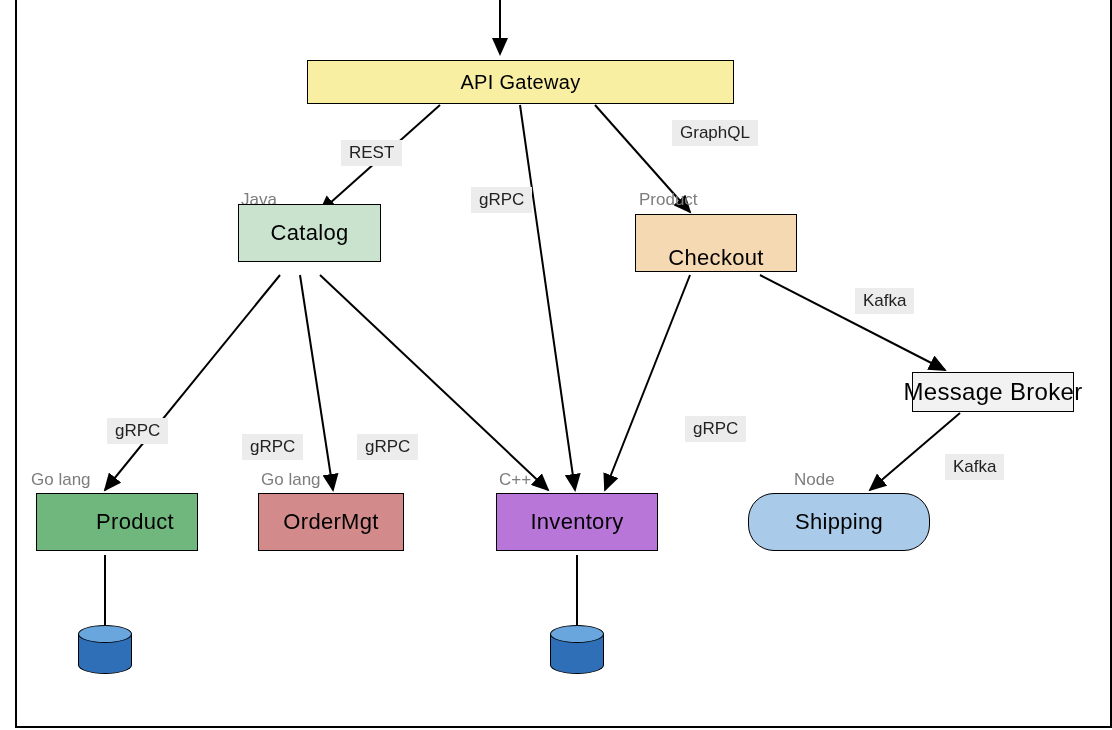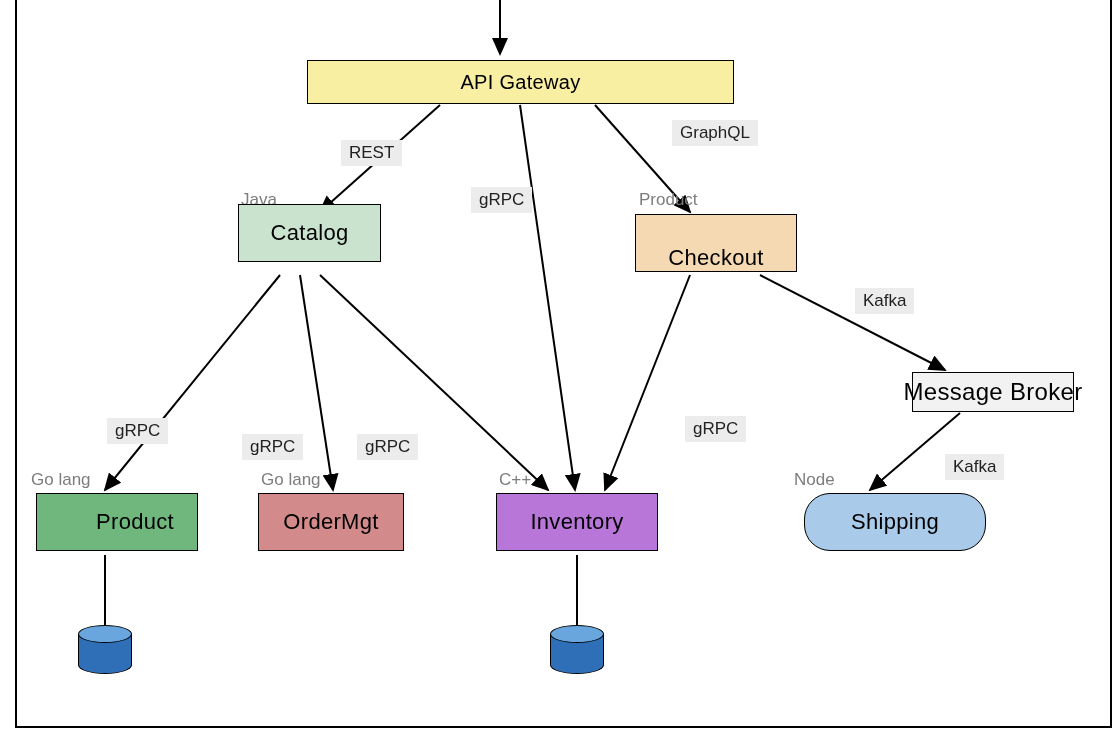--- a/index.html
+++ b/index.html
@@ -155,21 +155,21 @@
 <div class="node ordermgt" style="left:258px; top:493px; width:146px; height:58px;">
   <span>OrderMgt</span>
 </div>
 
 <div class="lang-label" style="left:499px; top:470px;">C++</div>
 <div class="node inventory" style="left:496px; top:493px; width:162px; height:58px;">
   <span>Inventory</span>
 </div>
 
 <div class="lang-label" style="left:775px; top:470px;margin-left:19px;">Node</div>
-<div class="node shipping" style="left:804px; top:493px; width:182px; height:58px;border-radius:26px;">
+<div class="node shipping" style="left:748px; top:493px; width:182px; height:58px;border-radius:26px;">
   <span>Shipping</span>
 </div>
 
 <div class="edge-label" style="left:341px; top:140px;text-align:center;">REST</div>
 <div class="edge-label" style="left:471px; top:187px;">gRPC</div>
 <div class="edge-label" style="left:624px; top:120px;margin-left:48px;">GraphQL</div>
 
 <div class="edge-label" style="left:107px; top:418px;">gRPC</div>
 <div class="edge-label" style="left:242px; top:434px;">gRPC</div>
 <div class="edge-label" style="left:357px; top:434px;">gRPC</div>

